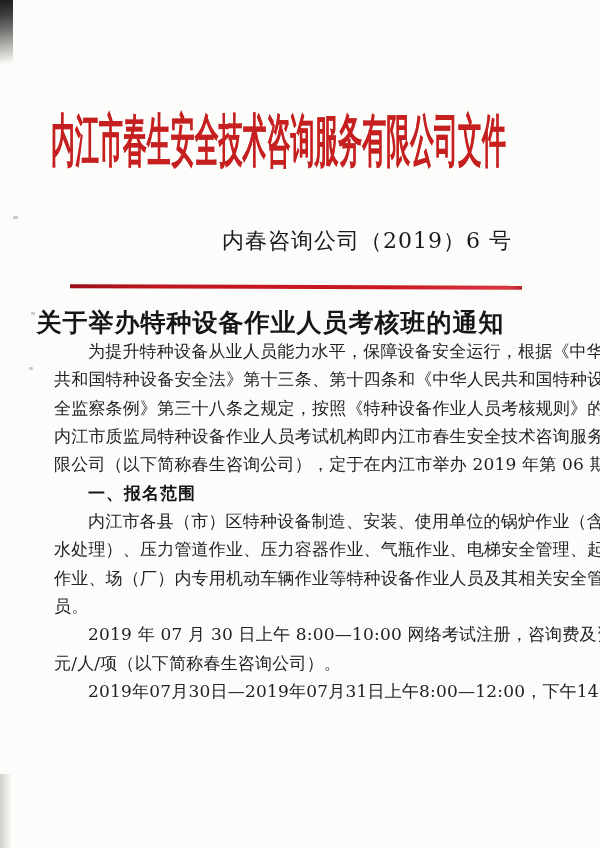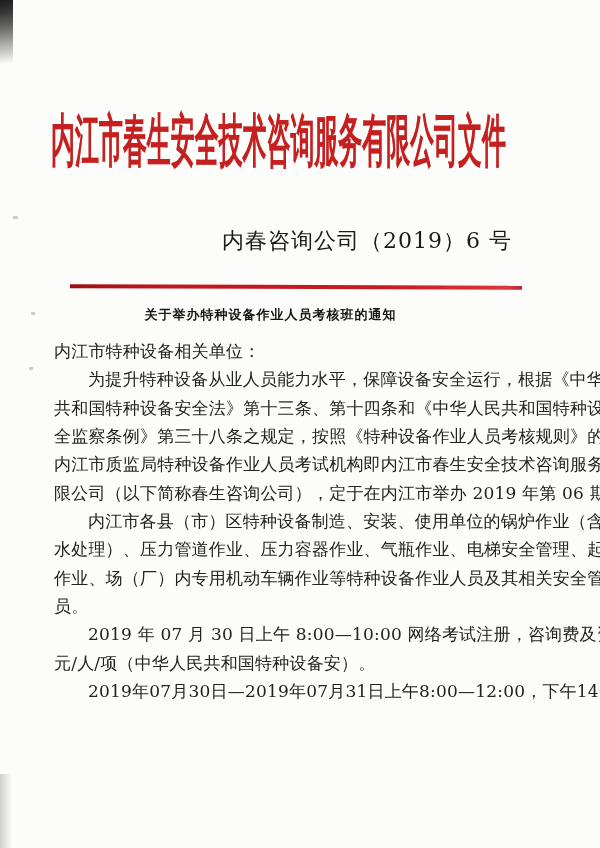--- a/index.html
+++ b/index.html
@@ -87,21 +87,21 @@
   
   .notice-title {
     position: absolute;
     top: 306px; left: 0;
     width: 600px;
     box-sizing: border-box;
     padding-right: 59px;
     text-align: center;
     font-family: "DejaVu Serif", serif;
     font-weight: bold;
-    font-size: 13px;
+    font-size: 25px;
     letter-spacing: 1px;
     color: #161616;
     white-space: nowrap;
   }
   .body-text {
     position: absolute;
     top: 337px; left: 54px;
     width: 486px;
     font-size: 17px;
     color: #222222;
@@ -135,31 +135,31 @@
     <span class="stretch">内江市春生安全技术咨询服务有限公司文件</span>
   </div>
 
   <div class="doc-number">内春咨询公司（2019）6 号</div>
 
   <div class="red-rule"></div>
 
   <div class="notice-title">关于举办特种设备作业人员考核班的通知</div>
 
   <div class="body-text">
-    <div class="bline">内江市特种设备相关单位：</div>
 
     <div class="bline indent">为提升特种设备从业人员能力水平，保障设备安全运行，根据《中华人民</div>
     <div class="bline">共和国特种设备安全法》第十三条、第十四条和《中华人民共和国特种设备安</div>
     <div class="bline">全监察条例》第三十八条之规定，按照《特种设备作业人员考核规则》的要求，</div>
     <div class="bline">内江市质监局特种设备作业人员考试机构即内江市春生安全技术咨询服务有</div>
     <div class="bline">限公司（以下简称春生咨询公司），定于在内江市举办 2019 年第 06 期特种设</div>
 
+    <div class="bline indent heading">一、报名范围</div>
     <div class="bline indent">内江市各县（市）区特种设备制造、安装、使用单位的锅炉作业（含锅炉</div>
     <div class="bline">水处理）、压力管道作业、压力容器作业、气瓶作业、电梯安全管理、起重机</div>
     <div class="bline">作业、场（厂）内专用机动车辆作业等特种设备作业人员及其相关安全管理人</div>
     <div class="bline">员。</div>
 
     <div class="bline indent">2019 年 07 月 30 日上午 8:00—10:00 网络考试注册，咨询费及资料费 400</div>
-    <div class="bline">元/人/项（中华人民共和国特种设备安）。</div>
+    <div class="bline">元/人/项（以下简称春生咨询公司）。</div>
     <div class="bline indent">2019年07月30日—2019年07月31日上午8:00—12:00，下午14:30—17:30</div>
   </div>
 
 </div>
 
 </body></html>

